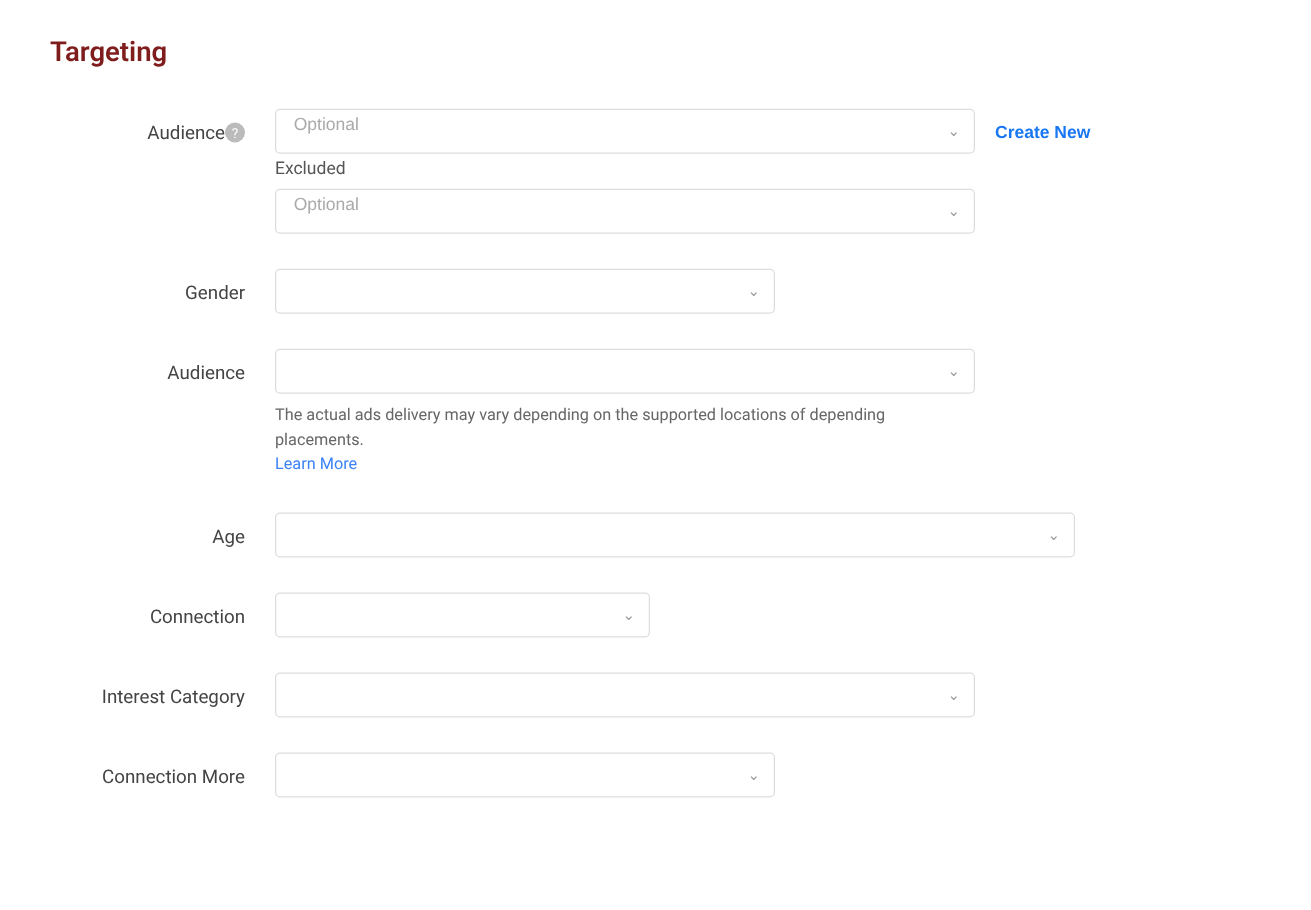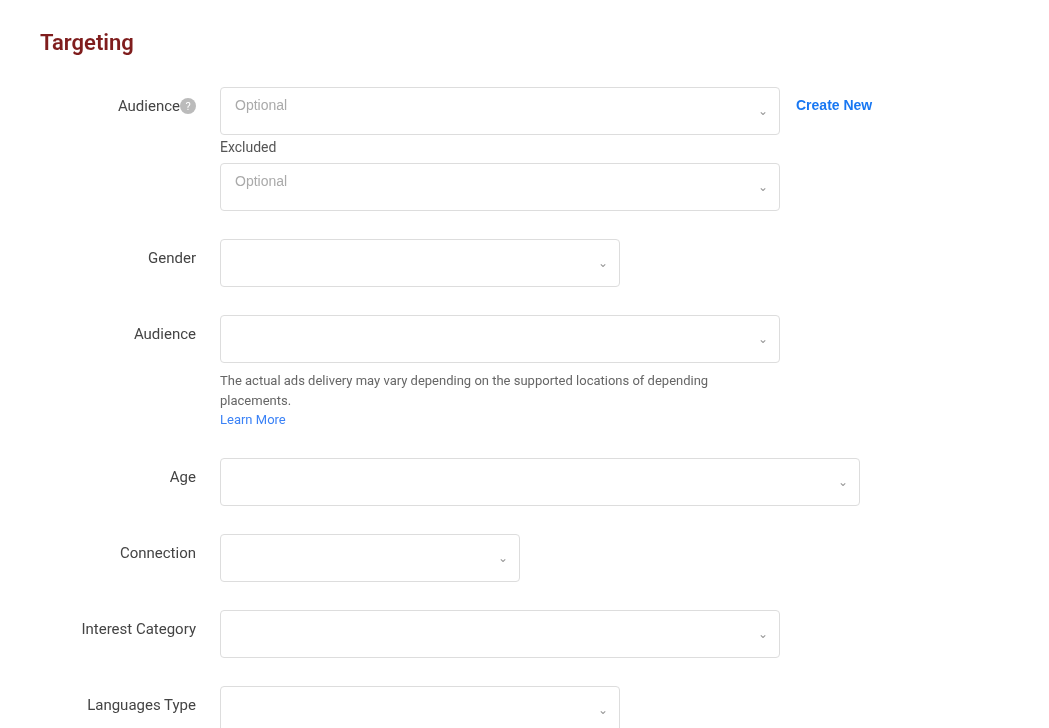--- a/index.html
+++ b/index.html
@@ -64,21 +64,21 @@
       font-size: 11px;
       display: inline-flex;
       align-items: center;
       justify-content: center;
       cursor: pointer;
       flex-shrink: 0;
     }
 
     .select-dropdown {
       width: 100%;
-      height: 48px;
+      height: 36px;
       border: 1px solid #ddd;
       border-radius: 4px;
       background: #fff;
       padding: 0 36px 12px 14px;
       font-size: 14px;
       color: #aaa;
       appearance: none;
       cursor: pointer;
       position: relative;
     }
@@ -249,21 +249,21 @@
       <div class="form-label">Interest Category</div>
       <div class="select-wrapper full">
         <select class="select-dropdown">
           <option value=""></option>
         </select>
         <span class="select-chevron">⌄</span>
       </div>
     </div>
 
     <div class="form-row">
-      <div class="form-label">Languages Type</div>
+      <div class="form-label">Connection More</div>
       <div class="select-wrapper medium">
         <select class="select-dropdown">
           <option value=""></option>
         </select>
         <span class="select-chevron">⌄</span>
       </div>
     </div>
 
   </div>
 </div>

